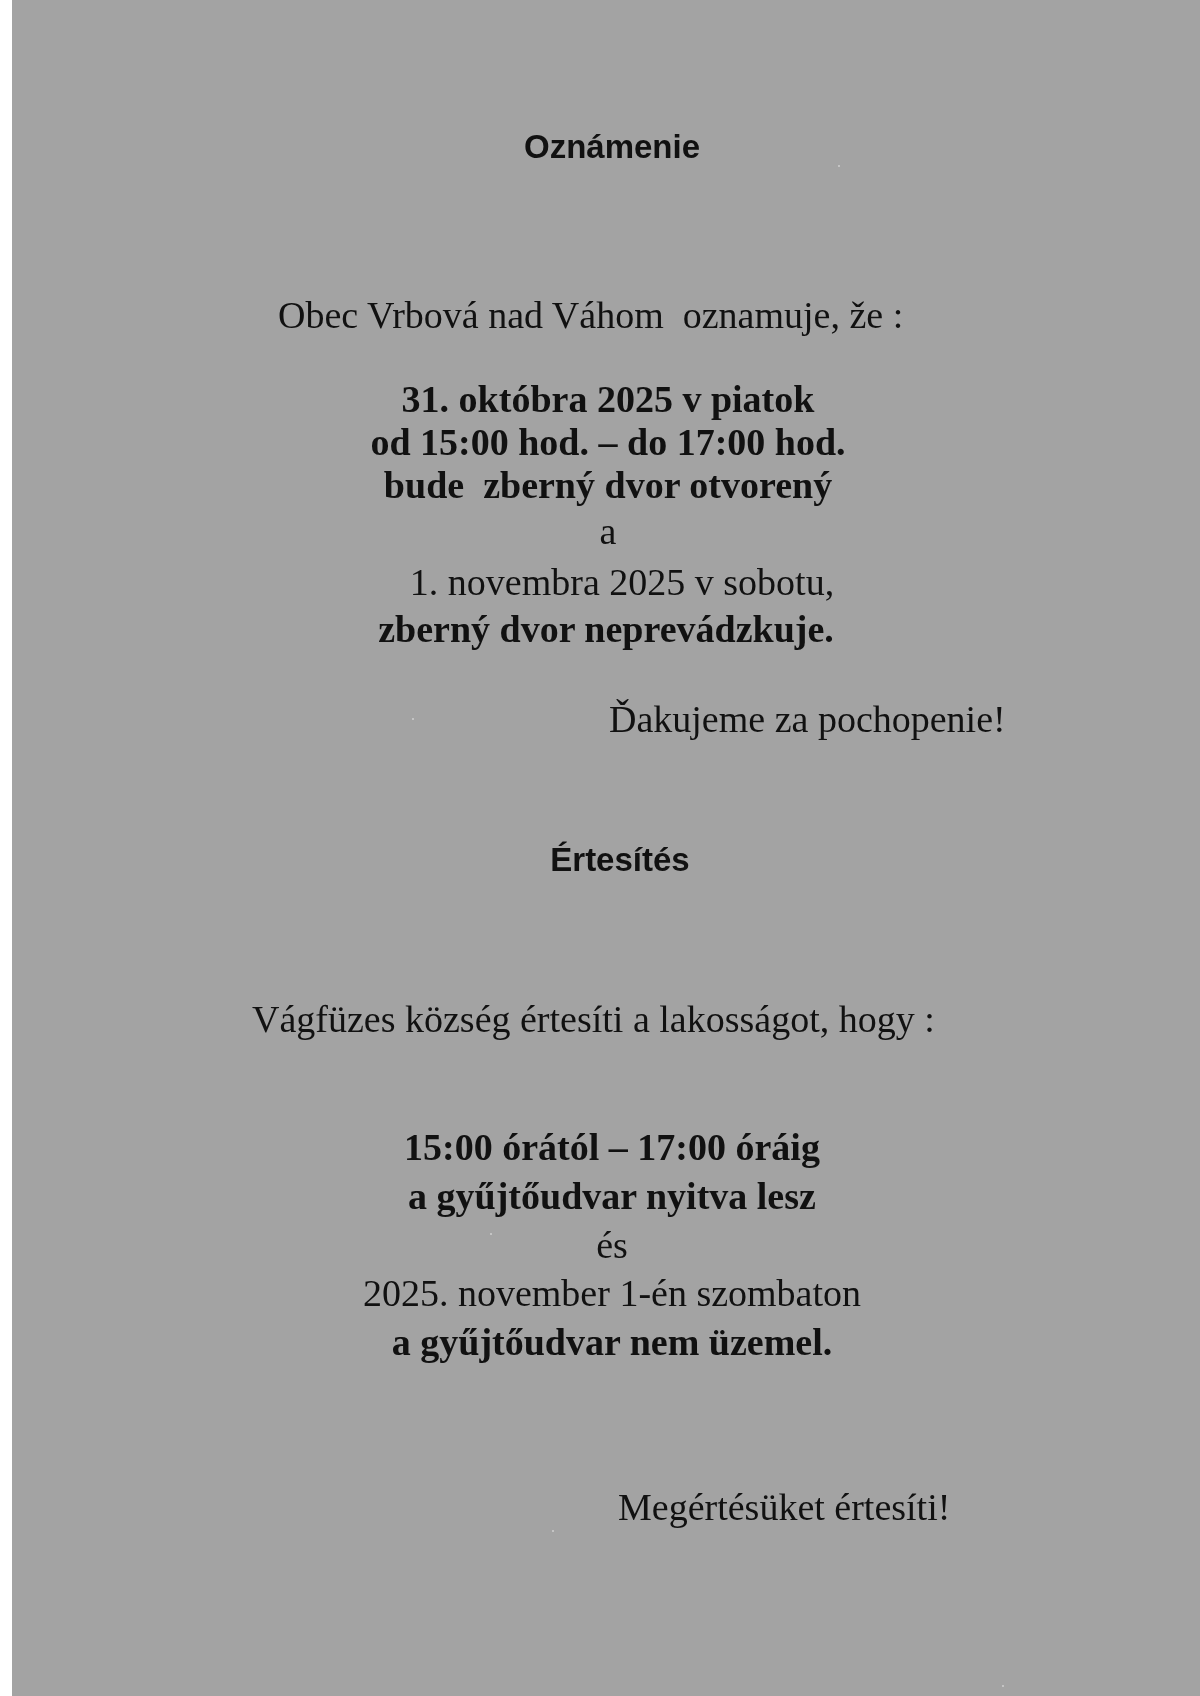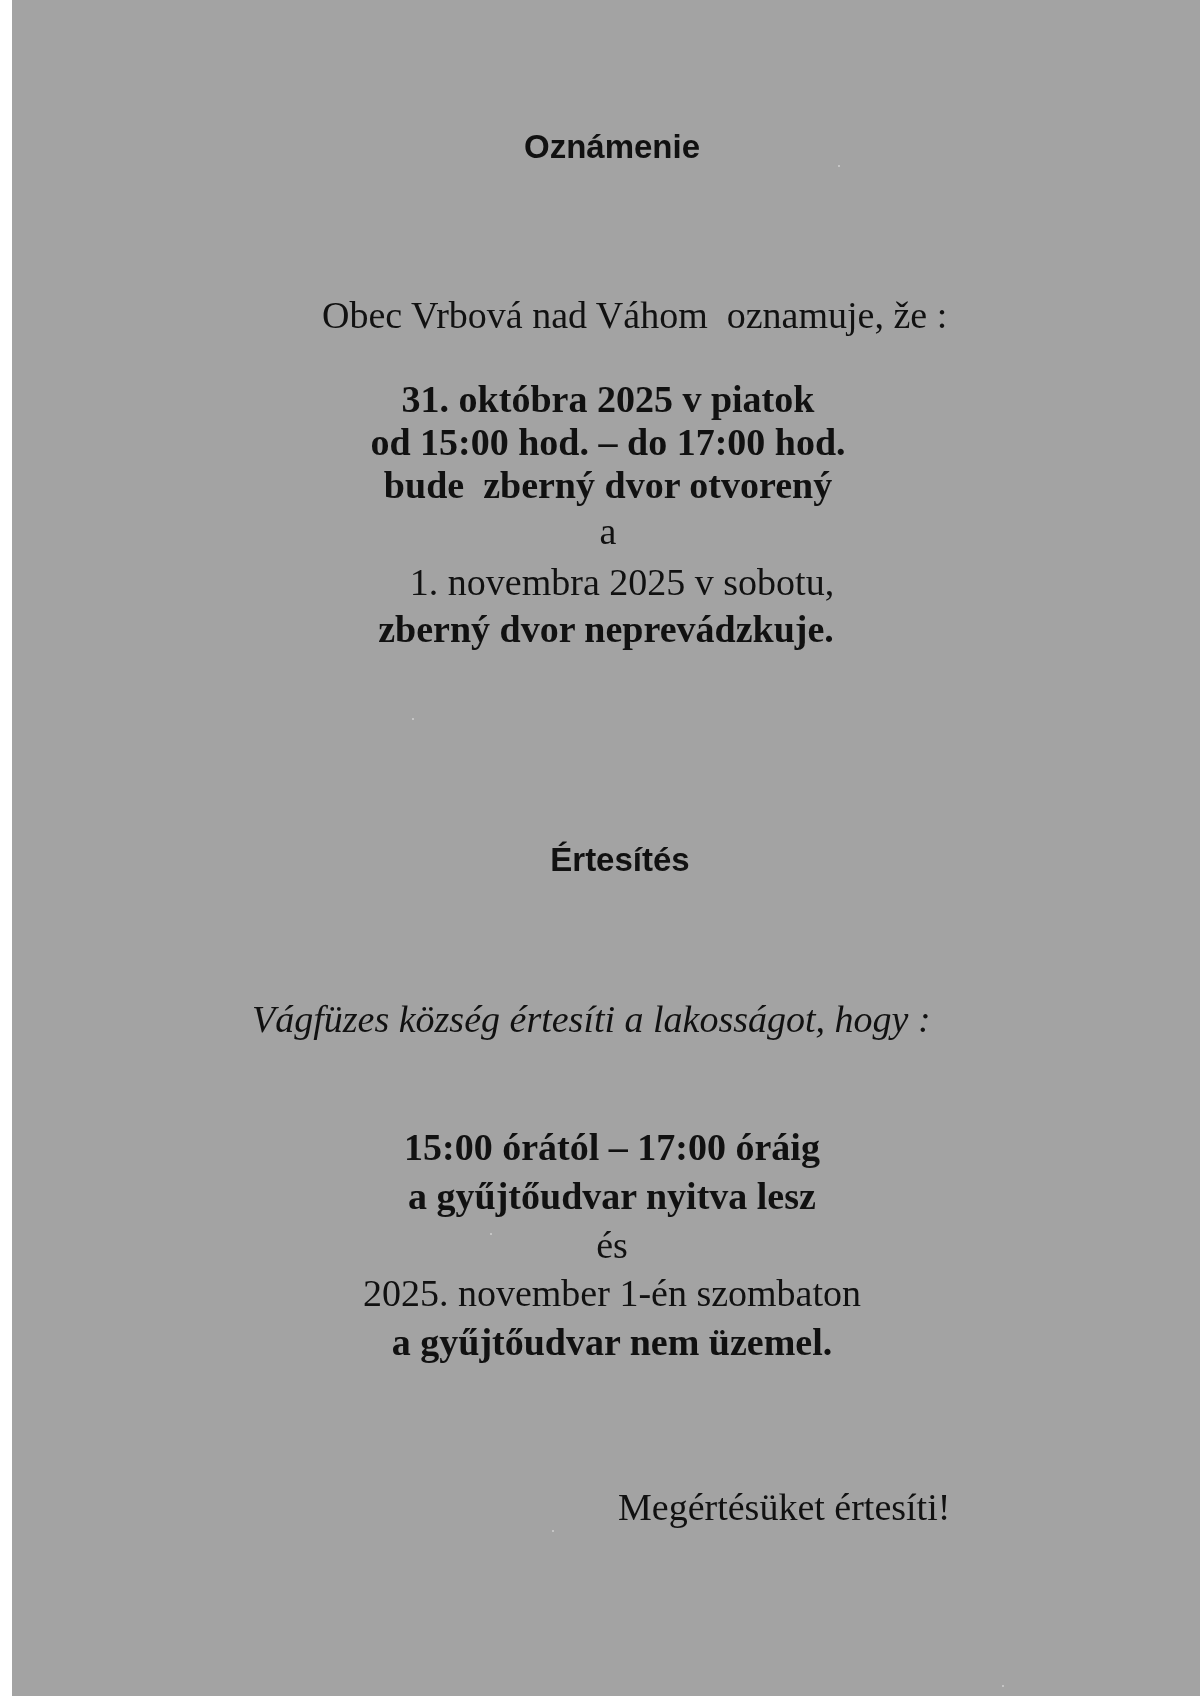--- a/index.html
+++ b/index.html
@@ -11,32 +11,33 @@
     .serif { font-family: "Liberation Serif", serif; font-size: 38px; }
     .bold { font-weight: bold; }
     .speck { position: absolute; width: 2px; height: 2px; background: #cfcfcf; border-radius: 1px; }
   </style>
 </head>
 <body>
 
 <div class="page">
 
   <div class="line center heading" style="top:130px;">Oznámenie</div>
-  <div class="line serif" style="left:266px; top:296px;margin-left:44px;">Obec Vrbová nad Váhom  oznamuje, že :</div>
+  <div class="line serif" style="left:266px; top:296px;">Obec Vrbová nad Váhom  oznamuje, že :</div>
 
   <div class="line center serif bold" style="top:380px; left:-4px;">31. októbra 2025 v piatok</div>
   <div class="line center serif bold" style="top:423px; left:-4px;">od 15:00 hod. – do 17:00 hod.</div>
   <div class="line center serif bold" style="top:466px; left:-4px;">bude  zberný dvor otvorený</div>
   <div class="line center serif" style="top:512px; left:-4px;">a</div>
   <div class="line center serif" style="top:563px; left:10px;">1. novembra 2025 v sobotu,</div>
   <div class="line center serif bold" style="top:610px; left:-6px;">zberný dvor neprevádzkuje.</div>
 
+  <div class="line serif" style="left:597px; top:700px;">Ďakujeme za pochopenie!</div>
 
   <div class="line center heading" style="top:843px;padding-left:8px;">Értesítés</div>
-  <div class="line serif" style="left:240px; top:1000px;font-style:italic;">Vágfüzes község értesíti a lakosságot, hogy :</div>
+  <div class="line serif" style="left:240px; top:1000px;">Vágfüzes község értesíti a lakosságot, hogy :</div>
 
   <div class="line center serif" style="top:1128px;font-weight:bold;">15:00 órától – 17:00 óráig</div>
   <div class="line center serif" style="top:1226px;">és</div>
   <div class="line center serif bold" style="top:1177px;">a gyűjtőudvar nyitva lesz</div>
   <div class="line center serif" style="top:1274px;">2025. november 1-én szombaton</div>
   <div class="line center serif bold" style="top:1323px;text-align:center;">a gyűjtőudvar nem üzemel.</div>
 
   <div class="line serif" style="left:606px; top:1488px;">Megértésüket értesíti!</div>
 
   <span class="speck" style="left:826px; top:165px;"></span>

